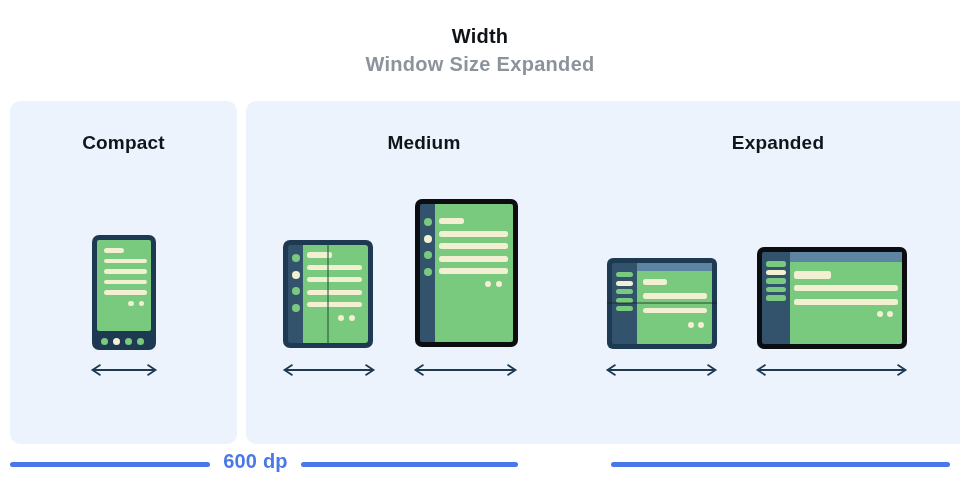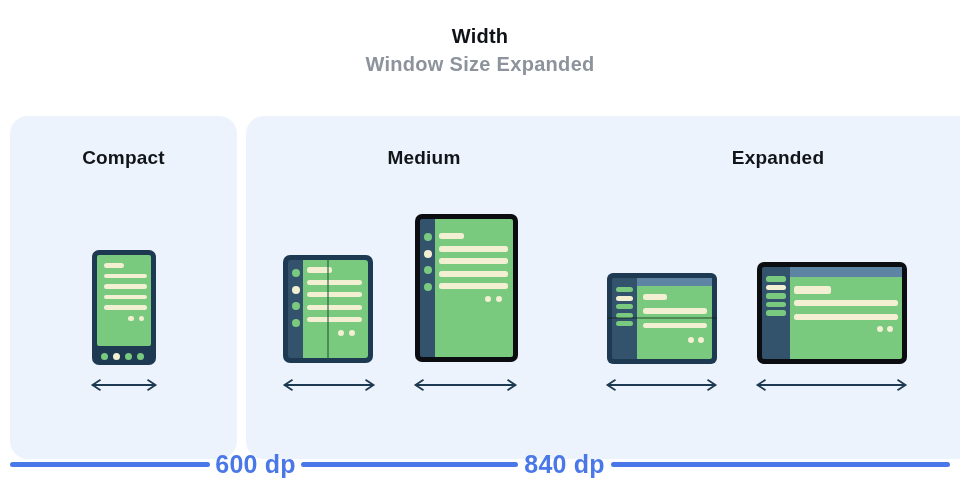--- a/index.html
+++ b/index.html
@@ -6,21 +6,21 @@
   .canvas{
     position:relative;width:960px;height:494px;background:#ffffff;overflow:hidden;
     font-family:"Liberation Sans", sans-serif;
   }
   
   .header{position:absolute;top:25px;left:0;right:0;text-align:center;}
   .title{font-size:20px;line-height:22px;font-weight:700;color:#0f1216;letter-spacing:.2px;}
   .subtitle{margin-top:6px;font-size:20px;line-height:22px;font-weight:700;
     color:var(--subtitle-gray,#8C939C);letter-spacing:.3px;}
   
-  .panel{position:absolute;top:116px;height:343px;background:var(--panel-bg,#EDF3FC);border-radius:18px;}
+  .panel{position:absolute;top:101px;height:343px;background:var(--panel-bg,#EDF3FC);border-radius:10px;}
   .p-compact{left:10px;width:227px;}
   .p-medium{left:246px;width:356px;}
   .p-expanded{left:564px;width:428px;}
   .panel-title{position:absolute;top:31px;left:0;width:100%;margin:0;text-align:center;
     font-size:19px;line-height:21px;font-weight:700;color:#111419;letter-spacing:.2px;}
   
   .device{position:absolute;box-sizing:border-box;}
   .device *{box-sizing:border-box;}
   .bar{background:var(--line-cream,#F2EFD2);border-radius:2.5px;flex:none;}
   .gbar{background:var(--screen-green,#79CA7F);border-radius:2.5px;flex:none;}
@@ -85,21 +85,21 @@
   .desktop .strip{height:10px;}
   .desktop .content{padding:9px 4px 0 4px;margin-top:10px;}
   .desktop .bar.short{width:37px;height:8px;margin-bottom:6px;}
   .desktop .bar.long{width:104px;height:6px;margin-bottom:8px;}
   .desktop .ddots{gap:4px;padding-right:5px;margin-top:-2px;}
   
   .scale-line{position:absolute;top:462px;height:5px;border-radius:2.5px;background:var(--accent-blue,#4A78E8);}
   .seg1{left:10px;width:200px;}
   .seg2{left:301px;width:217px;}
   .seg3{left:611px;width:339px;}
-  .scale-label{position:absolute;top:450px;font-size:25px;font-weight:700;
+  .scale-label{position:absolute;top:450px;font-size:20px;font-weight:700;
     color:var(--accent-blue,#4A78E8);text-align:center;letter-spacing:.2px;}
   .lab600{left:210px;width:91px;}
   .lab840{left:518px;width:93px;}
 </style>
 </head>
 <body>
 
 <div class="canvas">
 
   <div class="header">
@@ -249,16 +249,15 @@
     <svg class="arrow" style="left:191px;top:262px;" width="153" height="14" viewBox="0 0 153 14">
       <path d="M3 7 H150" stroke="currentColor" stroke-width="1.8" fill="none"></path>
       <path d="M10.5 1.8 L2.5 7 L10.5 12.2" stroke="currentColor" stroke-width="1.8" fill="none"></path>
       <path d="M142.5 1.8 L150.5 7 L142.5 12.2" stroke="currentColor" stroke-width="1.8" fill="none"></path>
     </svg>
   </section>
 
   <div class="scale-line seg1"></div>
   <div class="scale-label lab600">600 dp</div>
   <div class="scale-line seg2"></div>
-  <div class="scale-label lab840">840 dp</div>
   <div class="scale-line seg3"></div>
 
 </div>
 
 </body></html>

